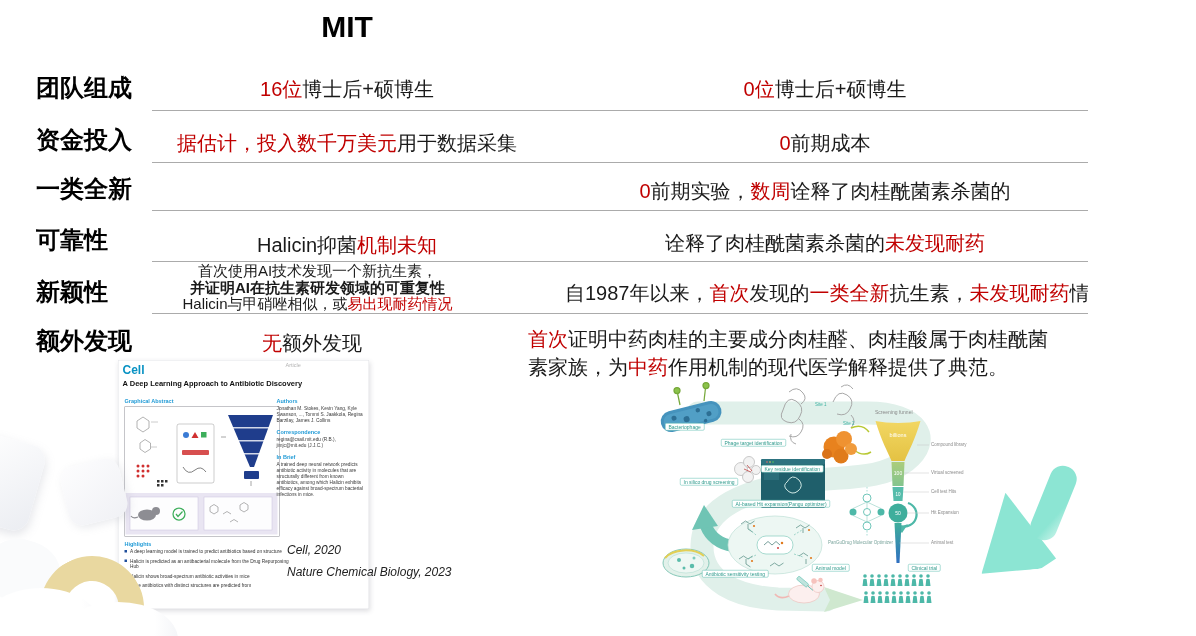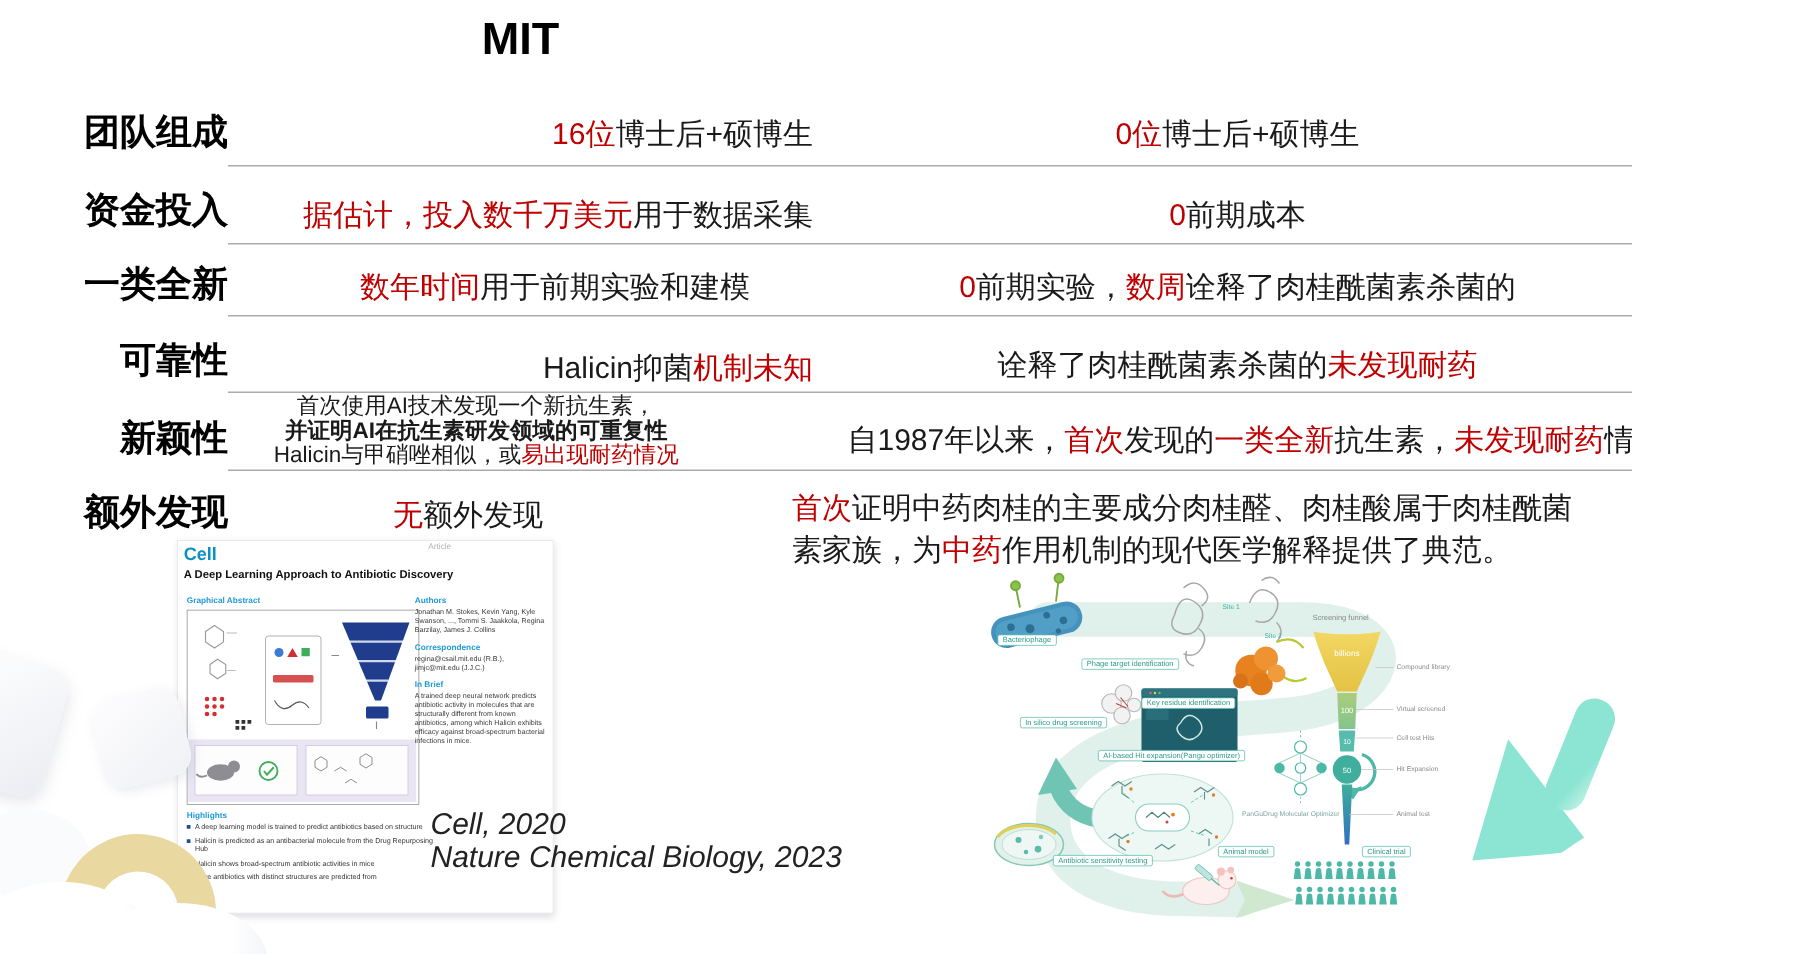--- a/index.html
+++ b/index.html
@@ -1,30 +1,30 @@
 <!DOCTYPE html>
 <html><head>
 <meta charset="utf-8">
 <style>
   html,body{margin:0;padding:0;background:#fff;}
   .stage{position:relative;width:1088px;height:636px;background:#ffffff;overflow:hidden;
          font-family:"Liberation Sans","DejaVu Sans",sans-serif;color:#1a1a1a;}
   .abs{position:absolute;}
   
   .col-header{position:absolute;top:10px;font-size:30px;font-weight:bold;color:#000;text-align:center;}
-  .row-label{position:absolute;left:36px;width:116px;font-size:24px;font-weight:bold;color:#000;text-align:right;}
+  .row-label{position:absolute;left:36px;width:116px;font-size:24px;font-weight:bold;color:#000;text-align:left;}
   .cellline{position:absolute;font-size:20px;text-align:center;white-space:nowrap;}
-  .mitcell{left:152px;width:390px;text-align:right;}
+  .mitcell{left:152px;width:390px;}
   .xjcell{left:565px;width:520px;}
   .red{color:#c00000;}
   .divider{position:absolute;left:152px;width:978px;height:1px;background:#ababab;}
   .novmit{position:absolute;left:150px;width:335px;top:263px;font-size:15px;line-height:16.5px;text-align:center;white-space:nowrap;}
   .novmit .b{font-weight:bold;}
   .extraxj{position:absolute;left:528px;top:326px;width:600px;font-size:20px;line-height:27.5px;text-align:left;white-space:nowrap;}
-  .citation{position:absolute;left:287px;top:539px;font-size:20px;font-style:italic;color:#222;line-height:22px;white-space:nowrap;}
+  .citation{position:absolute;left:287px;top:539px;font-size:12px;font-style:italic;color:#222;line-height:22px;white-space:nowrap;}
   
   .scale-half{position:absolute;transform:scale(.5);transform-origin:0 0;}
   
   .paper{width:500px;height:496px;background:#fff;border:1px solid #e2e3e7;box-shadow:2px 4px 10px rgba(60,60,80,.18);}
   .pc-article{position:absolute;left:334px;top:2px;font-size:11px;color:#b3b3b3;}
   .pc-journal{position:absolute;left:8px;top:4px;font-size:24px;font-weight:bold;color:#0892c3;}
   .pc-title{position:absolute;left:8px;top:36px;font-size:15px;font-weight:bold;color:#101010;white-space:nowrap;}
   .pc-sec{font-size:11px;font-weight:bold;color:#1f9ad6;margin:0 0 4px 0;}
   .pc-body{font-size:9.5px;color:#3a3a3a;line-height:12px;margin:0 0 10px 0;}
   .pc-right{position:absolute;left:316px;top:74px;width:180px;}
@@ -74,21 +74,20 @@
   <div class="divider" style="top:210px;"></div>
   <div class="divider" style="top:261px;"></div>
   <div class="divider" style="top:313px;"></div>
 
   <div class="cellline mitcell" style="top:76px;"><span class="red">16位</span><span>博士后+硕博生</span></div>
   <div class="cellline xjcell" style="top:76px;"><span class="red">0位</span><span>博士后+硕博生</span></div>
 
   <div class="cellline mitcell" style="top:130px;"><span class="red">据估计，投入数千万美元</span><span>用于数据采集</span></div>
   <div class="cellline xjcell" style="top:130px;"><span class="red">0</span><span>前期成本</span></div>
 
-  <div class="cellline mitcell" style="top:178px;left:110px;"><span class="red">数年时间</span><span>用于前期实验和建模</span></div>
   <div class="cellline xjcell" style="top:178px;"><span class="red">0</span><span>前期实验，</span><span class="red">数周</span><span>诠释了肉桂酰菌素杀菌的</span></div>
 
   <div class="cellline mitcell" style="top:232px;"><span>Halicin抑菌</span><span class="red">机制未知</span></div>
   <div class="cellline xjcell" style="top:230px;"><span>诠释了肉桂酰菌素杀菌的</span><span class="red">未发现耐药</span></div>
 
   <div class="novmit">
     <div>首次使用AI技术发现一个新抗生素，</div>
     <div class="b">并证明AI在抗生素研发领域的可重复性</div>
     <div><span>Halicin与甲硝唑相似，或</span><span class="red">易出现耐药情况</span></div>
   </div>

